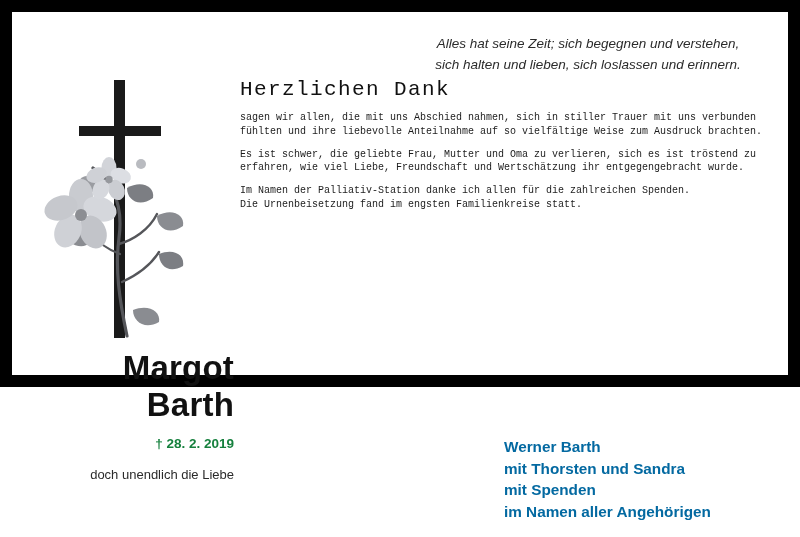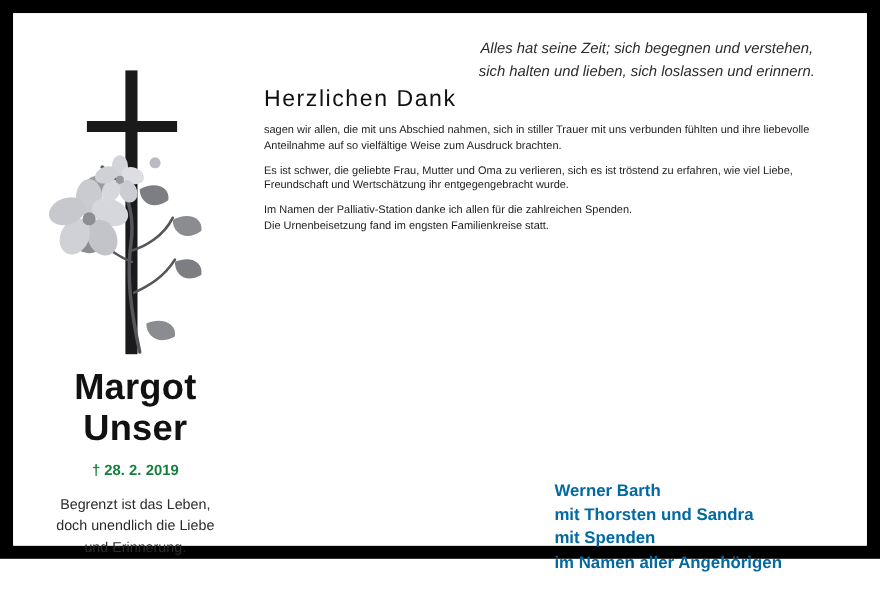--- a/index.html
+++ b/index.html
@@ -9,21 +9,21 @@
   }
   body {
     width: 800px;
     height: 537px;
     font-family: "Liberation Sans", sans-serif;
     overflow: hidden;
   }
   .page {
     position: relative;
     width: 800px;
-    height: 508px;
+    height: 387px;
     box-sizing: border-box;
     border: 12px solid #000000;
     background: #ffffff;
   }
   .inner {
     position: relative;
     width: 100%;
     height: 100%;
     background: #ffffff;
   }
@@ -38,23 +38,23 @@
     font-size: 13.5px;
     font-style: italic;
     color: #2b2b2b;
     line-height: 1.55;
   }
 
   
   .left-col {
     position: absolute;
     left: 0px;
-    top: 40px;
+    top: 56px;
     width: 222px;
-    text-align: center;
+    text-align: right;
   }
   .emblem {
     width: 222px;
     height: 280px;
     position: relative;
   }
   .emblem svg { display: block; margin: 0 auto; }
 
   .name {
     margin-top: 2px;
@@ -76,20 +76,21 @@
     color: #2b2b2b;
     line-height: 1.5;
   }
 
   
   .right-col {
     position: absolute;
     left: 228px;
     top: 66px;
     width: 540px;
+    font-family: Liberation Mono, monospace;
   }
   .thanks-title {
     font-size: 21px;
     color: #111111;
     letter-spacing: 1.4px;
     margin-bottom: 10px;
   }
   .para {
     font-size: 10px;
     color: #1c1c1c;
@@ -163,32 +164,30 @@
             <ellipse cx="-20" cy="-8" rx="17" ry="12" fill="#cfd1d6" transform="rotate(-20 -20 -8)"></ellipse>
             <circle cx="0" cy="-1" r="6" fill="#96989d"></circle>
           </g>
 
           <circle cx="118" cy="96" r="5" fill="#b9bbc0"></circle>
         </svg>
       </div>
 
       <div class="name">
         <div>Margot</div>
-        <div>Unser</div>
+        <div>Barth</div>
       </div>
 
       <div class="dates">
         <span>†</span>
         <span>28. 2. 2019</span>
       </div>
 
       <div class="verse">
-        <div>Begrenzt ist das Leben,</div>
         <div>doch unendlich die Liebe</div>
-        <div>und Erinnerung.</div>
       </div>
     </div>
 
     <div class="right-col">
       <div class="thanks-title">Herzlichen Dank</div>
       <p class="para">sagen wir allen, die mit uns Abschied nahmen, sich in stiller Trauer mit uns verbunden fühlten und ihre liebevolle Anteilnahme auf so vielfältige Weise zum Ausdruck brachten.</p>
       <p class="para">Es ist schwer, die geliebte Frau, Mutter und Oma zu verlieren, sich es ist tröstend zu erfahren, wie viel Liebe, Freundschaft und Wertschätzung ihr entgegengebracht wurde.</p>
       <p class="para tight">Im Namen der Palliativ-Station danke ich allen für die zahlreichen Spenden.</p>
       <p class="para last">Die Urnenbeisetzung fand im engsten Familienkreise statt.</p>
     </div>

